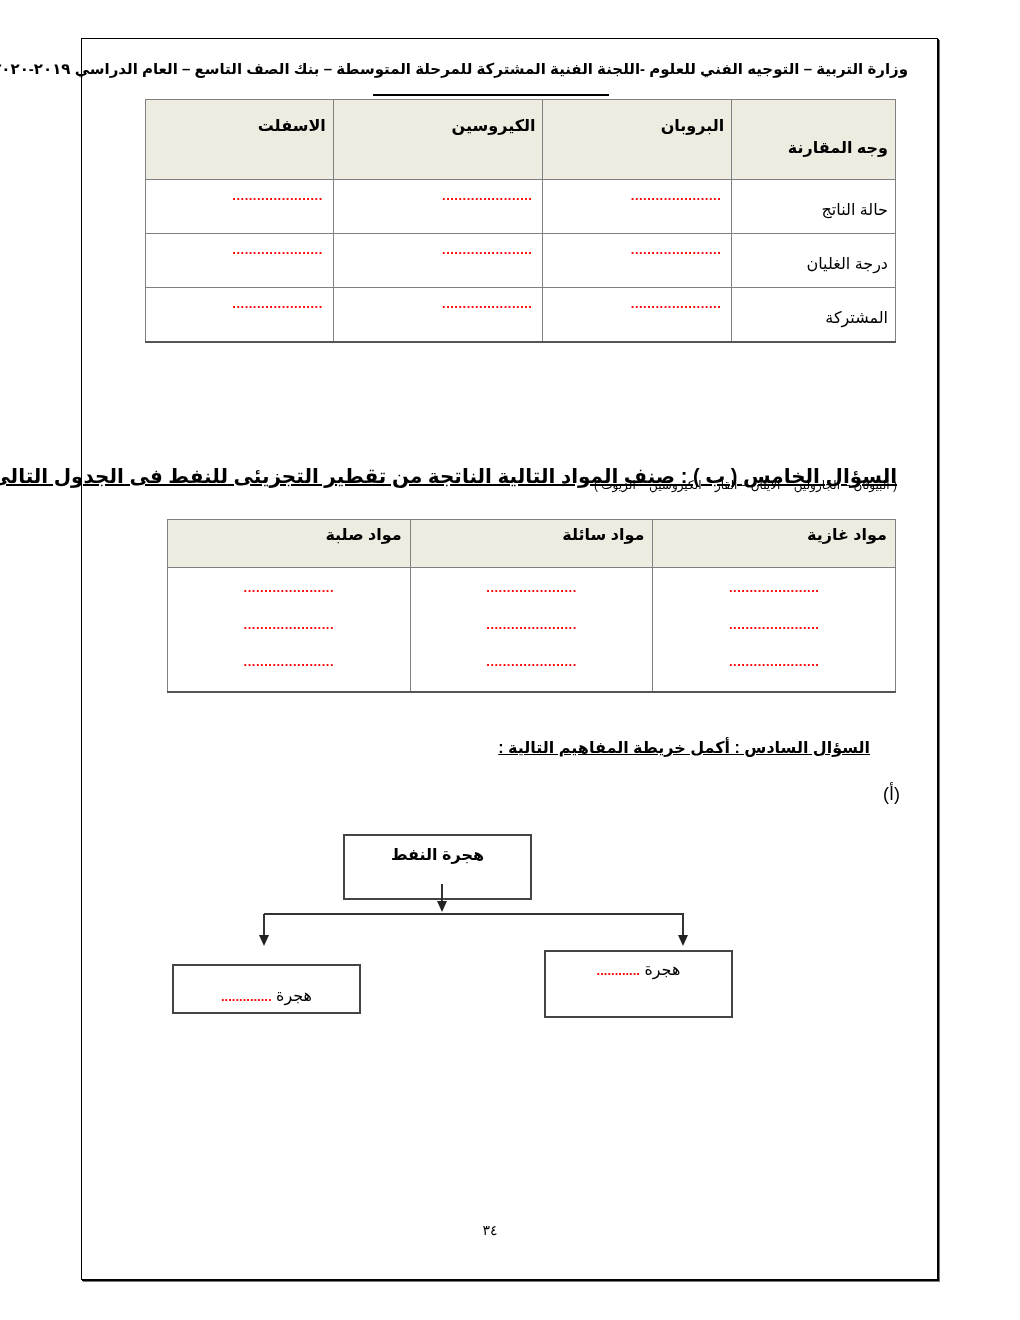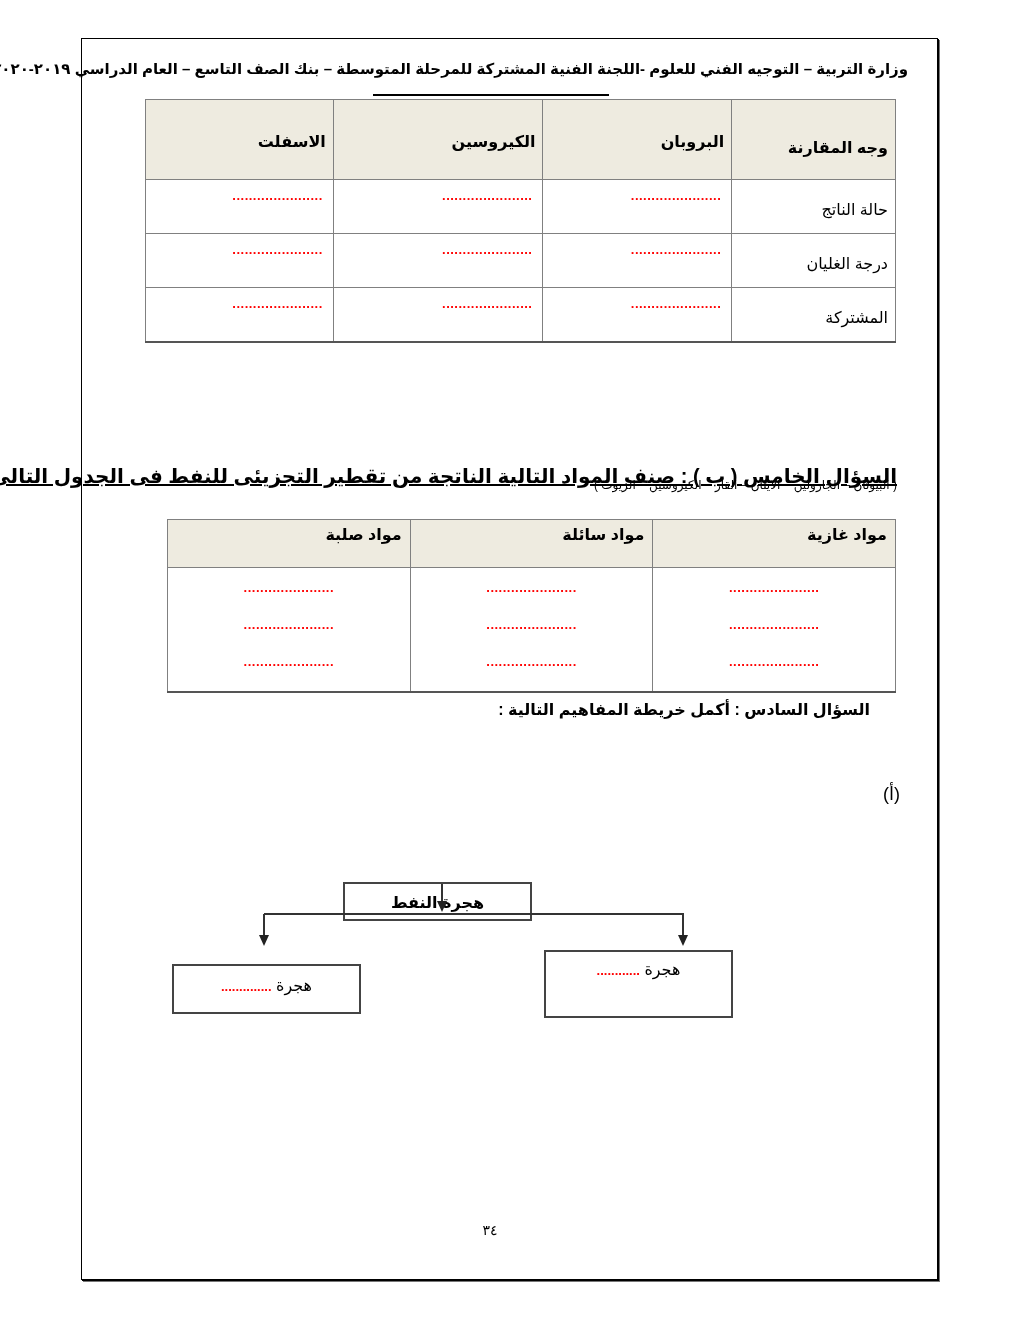--- a/index.html
+++ b/index.html
@@ -32,21 +32,21 @@
       padding: 0 7px;
     }
     table.grid th { background: #eeebe0; font-weight: bold; }
     .blank {
       color: #ff0000; font-weight: bold; letter-spacing: 0.5px; font-size: 13px;
       display: block;
     }
 
     
     #cmp { left: 145px; top: 99px; width: 751px; border-bottom: 2px solid #555; }
-    #cmp th { height: 80px; font-size: 16px; padding-top: 32px; }
+    #cmp th { height: 80px; font-size: 16px; padding-top: 16px; }
     #cmp th.first { padding-top: 38px; }
     #cmp td { height: 54px; font-size: 16px; padding-top: 20px; }
     #cmp td.val { padding-right: 10px; padding-top: 8px; }
 
     .q5-title {
       position: absolute; top: 432px; left: 205px; width: 692px;
       font-weight: bold; font-size: 20px; text-decoration: underline; text-align: right;
       white-space: nowrap;
       margin-top: 32px;
     }
@@ -55,37 +55,37 @@
       font-size: 12px; text-align: right; white-space: nowrap;
     }
 
     
     #cls { left: 167px; top: 519px; width: 729px; border-bottom: 2px solid #555; }
     #cls th { height: 48px; font-size: 16px; padding-top: 5px; padding-right: 8px; padding-left: 48px; }
     #cls td { height: 124px; text-align: center; padding-top: 12px; }
     #cls td .blank { margin-bottom: 22px; }
 
     .q6-title {
-      position: absolute; top: 700px; left: 530px; width: 340px;
-      font-weight: bold; font-size: 16px; text-align: right;
+      position: absolute; top: 738px; left: 530px; width: 340px;
+      font-weight: bold; font-size: 16px; text-decoration: underline; text-align: right;
       white-space: nowrap;
     }
     .q6-part {
       position: absolute; top: 783px; left: 860px; width: 40px;
       font-size: 18px; text-align: right;
     }
 
     
     .box {
       position: absolute; border: 2px solid #444; background: #fff;
       font-size: 16px; text-align: center;
     }
-    .box-root { left: 343px; top: 834px; width: 189px; height: 39px; font-weight: bold; padding-top: 9px; margin-top: 48px; }
+    .box-root { left: 343px; top: 834px; width: 189px; height: 66px; font-weight: bold; padding-top: 9px; }
     .box-right { left: 544px; top: 950px; width: 189px; height: 68px; padding-top: 8px; }
-    .box-left { left: 172px; top: 964px; width: 189px; height: 50px; padding-top: 10px; }
+    .box-left { left: 172px; top: 964px; width: 189px; height: 50px; padding-top: 20px; }
     .box .blank { display: inline; font-size: 13px; }
 
     .map-line { position: absolute; background: #333; }
     .arrow-head {
       position: absolute; width: 0; height: 0;
       border-left: 5px solid transparent; border-right: 5px solid transparent;
       border-top: 11px solid #222;
     }
 
     .page-number {

